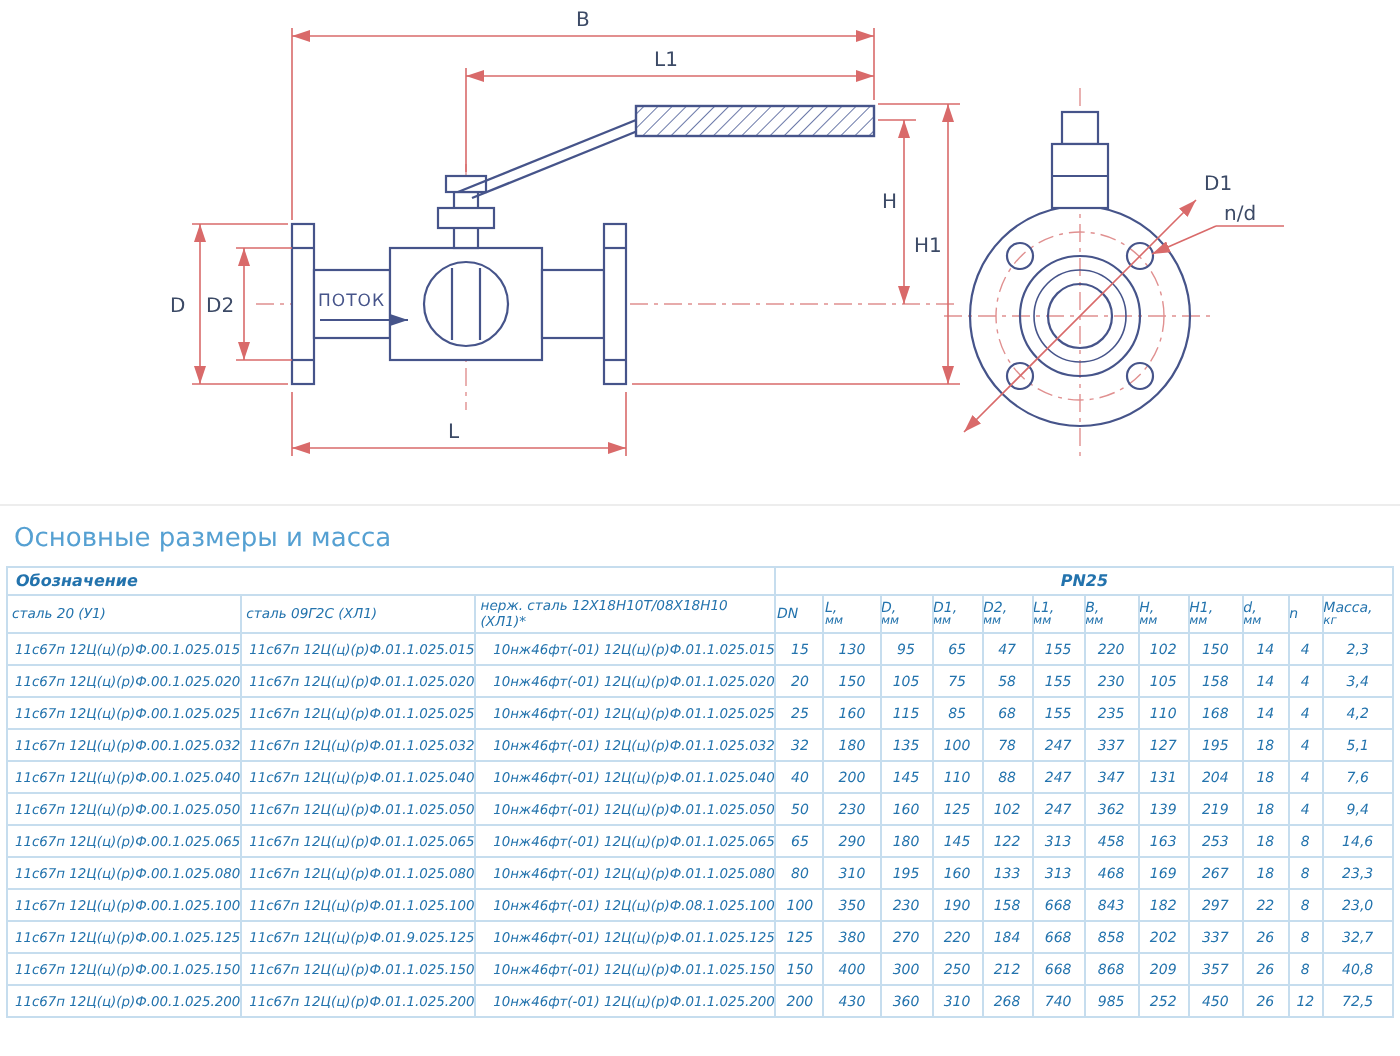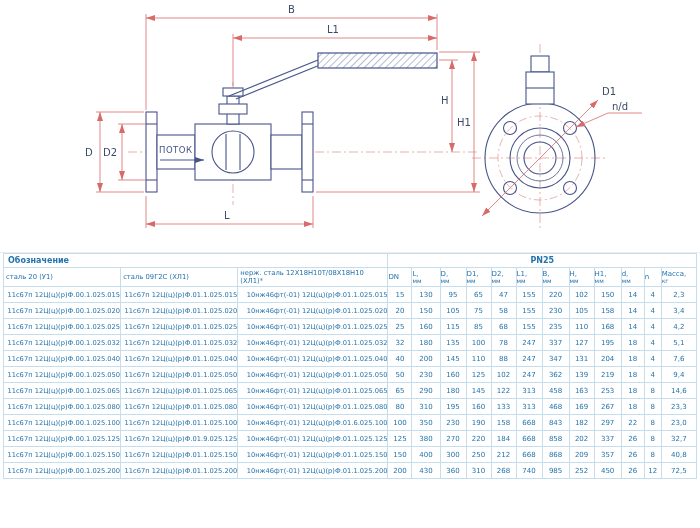--- a/index.html
+++ b/index.html
@@ -3,21 +3,21 @@
 <meta charset="utf-8">
 <style>
   html,body{margin:0;padding:0;}
   body{width:700px;height:528px;background:#fff;font-family:"DejaVu Sans",sans-serif;overflow:hidden;}
   .drawing{width:700px;height:252px;position:relative;}
   svg text{font-family:"DejaVu Sans",sans-serif;}
   .dimlbl{font-size:10px;fill:#3c4a66;}
   .flowlbl{font-size:8.5px;fill:#46548a;letter-spacing:0.5px;}
   .bottom{border-top:1px solid #ededed;}
   .section-title{color:#55a0d2;font-size:13px;margin:9px 0 6px 7px;}
-  table{border-collapse:collapse;table-layout:fixed;width:694px;margin-left:3px;}
+  table{border-collapse:collapse;table-layout:fixed;width:694px;margin-left:3px;font-style:italic;}
   th,td{border:1px solid #c6ddee;color:#2373ad;font-weight:normal;overflow:hidden;white-space:nowrap;padding:0;}
   th.gh{font-size:8px;height:13px;font-weight:600;}
   th.gh.left{text-align:left;padding-left:4px;}
   th.mat{font-size:6.8px;text-align:left;padding:1px 2px;white-space:normal;line-height:1.2;vertical-align:middle;}
   th.colh{font-size:7px;line-height:1.15;padding:1px 0;vertical-align:middle;text-align:left;}
   th .cs{font-size:6px;}
   td.des{font-size:6.7px;text-align:right;padding-left:3px;height:15px;}
   td.num{font-size:7px;text-align:center;}
 </style>
 </head>
@@ -128,20 +128,21 @@
   <text class="dimlbl" x="85" y="156">D</text>
   <text class="dimlbl" x="103" y="156">D2</text>
   <text class="dimlbl" x="224" y="219">L</text>
   <text class="dimlbl" x="602" y="95">D1</text>
   <text class="dimlbl" x="612" y="110">n/d</text>
   <text class="flowlbl" x="159" y="153">ПОТОК</text>
 </svg>
 </div>
 
 <div class="bottom">
+  <div class="section-title">Основные размеры и масса</div>
   <table>
     <colgroup>
       <col style="width:117px">
         <col style="width:117px">
         <col style="width:150px">
       <col style="width:24px">
         <col style="width:28px">
         <col style="width:26px">
       <col style="width:25px">
         <col style="width:25px">
@@ -349,21 +350,21 @@
           <td class="num">468</td>
           <td class="num">169</td>
           <td class="num">267</td>
           <td class="num">18</td>
           <td class="num">8</td>
           <td class="num">23,3</td>
         </tr>
         <tr>
           <td class="des">11с67п 12Ц(ц)(р)Ф.00.1.025.100</td>
           <td class="des">11с67п 12Ц(ц)(р)Ф.01.1.025.100</td>
-          <td class="des">10нж46фт(-01) 12Ц(ц)(р)Ф.01.6.025.100</td>
+          <td class="des">10нж46фт(-01) 12Ц(ц)(р)Ф.08.1.025.100</td>
           <td class="num">100</td>
           <td class="num">350</td>
           <td class="num">230</td>
           <td class="num">190</td>
           <td class="num">158</td>
           <td class="num">668</td>
           <td class="num">843</td>
           <td class="num">182</td>
           <td class="num">297</td>
           <td class="num">22</td>

